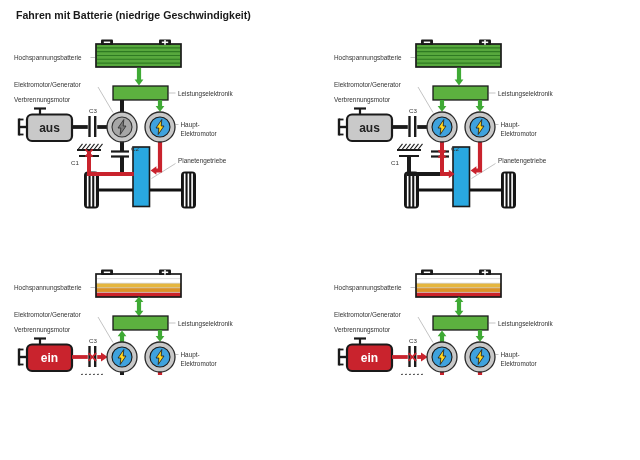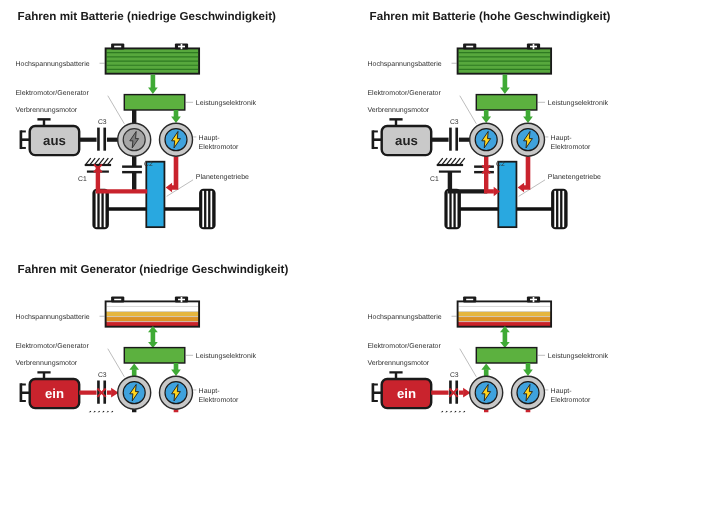--- a/index.html
+++ b/index.html
@@ -96,21 +96,20 @@
         <text x="178" y="95.5" font-size="6.4" fill="#333">Leistungselektronik</text>
         <text x="180.5" y="127" font-size="6.4" fill="#333">Haupt-</text>
         <text x="180.5" y="135.5" font-size="6.4" fill="#333">Elektromotor</text>
         <text x="178" y="163" font-size="6.4" fill="#333">Planetengetriebe</text>
         <text x="89" y="113" font-size="6.2" fill="#333">C3</text>
         <text x="131" y="150.5" font-size="6.2" fill="#333">C2</text>
         <text x="71" y="164.5" font-size="6.2" fill="#333">C1</text>
       </svg>
   </section>
   <section class="quadrant" id="q1">
-    <div class="title">Fahren mit Batterie (hohe Geschwindigkeit)</div>
     <svg class="diagram" viewBox="0 0 320 230">
         <line x1="90.5" y1="57.5" x2="95" y2="57.5" stroke="#a9a9a9" stroke-width="0.7"></line>
         <line x1="98" y1="87" x2="113" y2="112.5" stroke="#a9a9a9" stroke-width="0.7"></line>
         <line x1="169" y1="93" x2="175.5" y2="93" stroke="#a9a9a9" stroke-width="0.7"></line>
         <line x1="175.5" y1="124.5" x2="178.5" y2="124.5" stroke="#a9a9a9" stroke-width="0.7"></line>
         <line x1="175.5" y1="163.5" x2="151.5" y2="178.5" stroke="#a9a9a9" stroke-width="0.7"></line>
         <line x1="98" y1="190" x2="182" y2="190" stroke="#111" stroke-width="3"></line>
         <rect x="84" y="171.5" width="15" height="37" fill="#151515" stroke="none" stroke-width="0" rx="4"></rect>
         <line x1="87.7" y1="173.5" x2="87.7" y2="206.5" stroke="#fff" stroke-width="1.6"></line>
         <line x1="91.4" y1="173.5" x2="91.4" y2="206.5" stroke="#fff" stroke-width="1.6"></line>
@@ -180,21 +179,20 @@
         <text x="178" y="95.5" font-size="6.4" fill="#333">Leistungselektronik</text>
         <text x="180.5" y="127" font-size="6.4" fill="#333">Haupt-</text>
         <text x="180.5" y="135.5" font-size="6.4" fill="#333">Elektromotor</text>
         <text x="178" y="163" font-size="6.4" fill="#333">Planetengetriebe</text>
         <text x="89" y="113" font-size="6.2" fill="#333">C3</text>
         <text x="131" y="150.5" font-size="6.2" fill="#333">C2</text>
         <text x="71" y="164.5" font-size="6.2" fill="#333">C1</text>
       </svg>
   </section>
   <section class="quadrant" id="q2">
-    <div class="title">Fahren mit Generator (niedrige Geschwindigkeit)</div>
     <svg class="diagram" viewBox="0 0 320 230">
         <line x1="90.5" y1="57.5" x2="95" y2="57.5" stroke="#a9a9a9" stroke-width="0.7"></line>
         <line x1="98" y1="87" x2="113" y2="112.5" stroke="#a9a9a9" stroke-width="0.7"></line>
         <line x1="169" y1="93" x2="175.5" y2="93" stroke="#a9a9a9" stroke-width="0.7"></line>
         <line x1="175.5" y1="124.5" x2="178.5" y2="124.5" stroke="#a9a9a9" stroke-width="0.7"></line>
         <line x1="175.5" y1="163.5" x2="151.5" y2="178.5" stroke="#a9a9a9" stroke-width="0.7"></line>
         <line x1="98" y1="190" x2="182" y2="190" stroke="#111" stroke-width="3"></line>
         <rect x="84" y="171.5" width="15" height="37" fill="#151515" stroke="none" stroke-width="0" rx="4"></rect>
         <line x1="87.7" y1="173.5" x2="87.7" y2="206.5" stroke="#fff" stroke-width="1.6"></line>
         <line x1="91.4" y1="173.5" x2="91.4" y2="206.5" stroke="#fff" stroke-width="1.6"></line>

